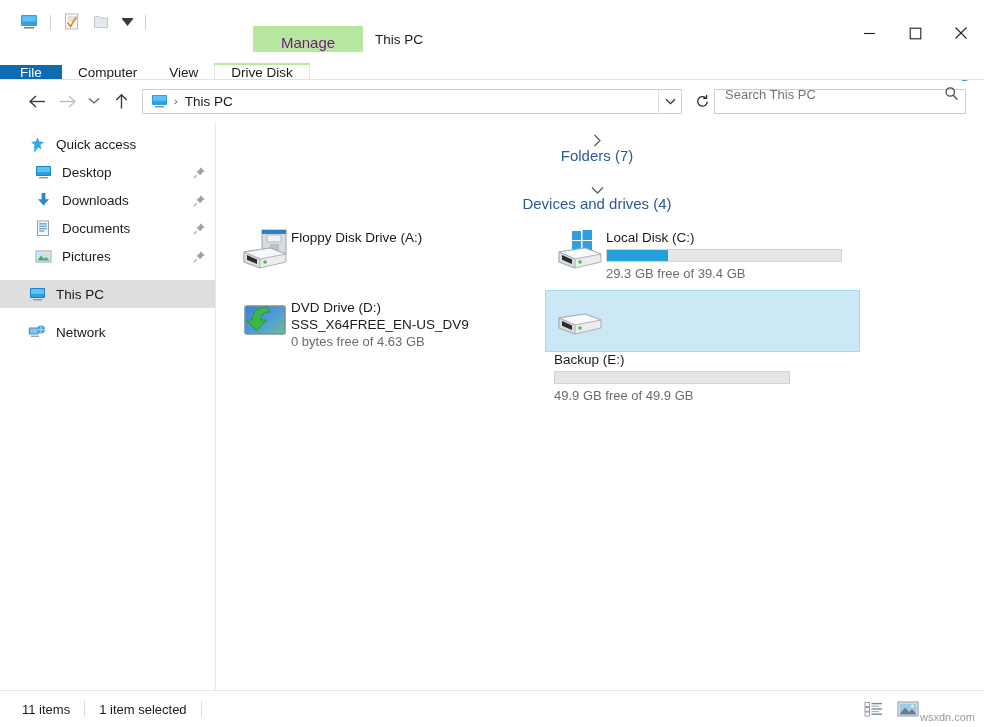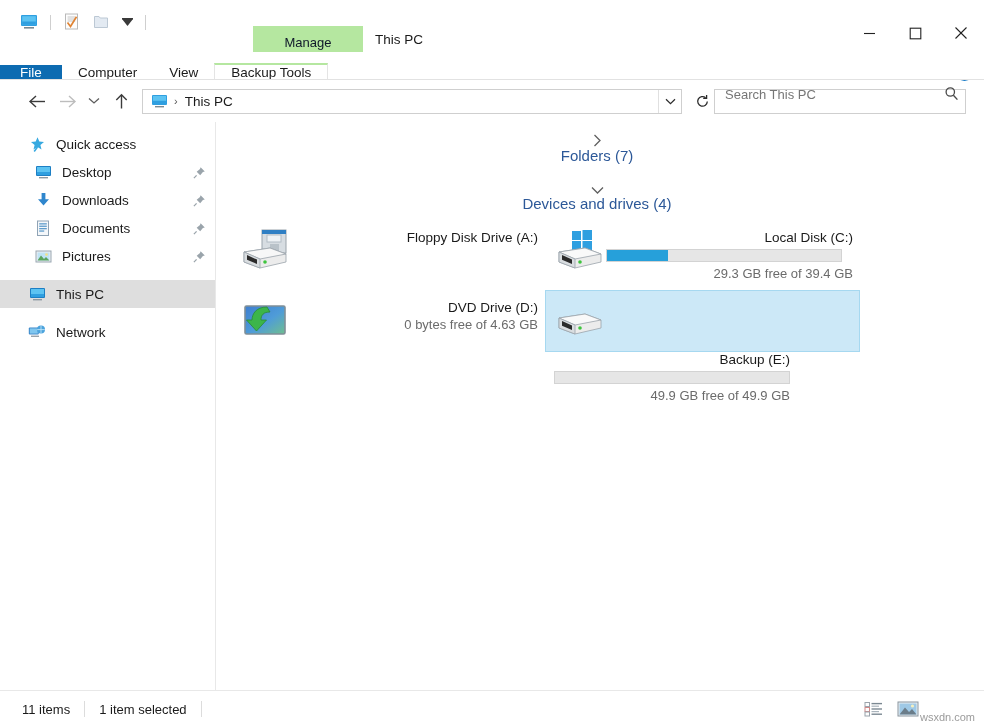--- a/index.html
+++ b/index.html
@@ -67,22 +67,22 @@
   .ctx-tab-header {
     position: absolute;
     left: 253px;
     top: 26px;
     width: 110px;
     height: 32px;
     background: #b5e7a0;
     display: flex;
     align-items: center;
     justify-content: center;
-    font-size: 13px;
-    color: #0f172a;
+    font-size: 15px;
+    color: #701a75;
   }
 
   .win-title {
     position: absolute;
     left: 375px;
     top: 32px;
     font-size: 13.5px;
     color: #1a1a1a;
   }
 
@@ -322,21 +322,20 @@
     flex: 1 1 auto;
     height: 1px;
     background: #d8d8d8;
     margin-left: 10px;
     margin-right: 2px;
   }
   .group-body {
     display: flex;
     flex-wrap: wrap;
     padding-top: 6px;
-    text-align: right;
   }
   .drive-tile {
     width: 315px;
     height: 62px;
     display: flex;
     align-items: flex-start;
     box-sizing: border-box;
     padding: 4px 6px 4px 8px;
     margin-bottom: 8px;
     border: 1px solid transparent;
@@ -504,21 +503,21 @@
           </svg>
       </div>
       <div class="help-btn">?</div>
     </div>
   </div>
 
   <div class="tabstrip">
     <div class="tab file">File</div>
     <div class="tab">Computer</div>
     <div class="tab">View</div>
-    <div class="tab drivetools">Backup Tools</div>
+    <div class="tab drivetools">Drive Disk</div>
     <div class="tabstrip-underline"></div>
   </div>
 
   <div class="addressbar">
     <div class="navbtn">
       <svg width="19" height="15" viewBox="0 0 19 15">
         <path d="M8 2 L2 7.5 L8 13" stroke="#3b3b3b" stroke-width="1.4" fill="none"></path>
         <line x1="2.4" y1="7.5" x2="17" y2="7.5" stroke="#3b3b3b" stroke-width="1.4"></line>
       </svg>
     </div>
@@ -767,20 +766,21 @@
                   <stop offset="55%" stop-color="#4f9cd8"></stop>
                   <stop offset="100%" stop-color="#6fbf8f"></stop>
                 </linearGradient>
               </defs>
               <rect x="5" y="8" width="40" height="28" rx="1.5" fill="url(#dvdg)" stroke="#7f8f98" stroke-width="1.6"></rect>
               <path d="M27 9 C16 9 12 16 12 22 L6.5 22 L16.5 33 L26.5 22 L21 22 C21 17 23.5 14 30 14 Z" fill="#3cb54a" stroke="#2a8a36" stroke-width="0.8"></path>
             </svg>
           </div>
           <div class="drive-info">
             <div class="drive-name">DVD Drive (D:)</div>
+            <div class="drive-sub">SSS_X64FREE_EN-US_DV9</div>
             <div class="drive-free">0 bytes free of 4.63 GB</div>
           </div>
         </div>
 
         <div class="drive-tile selected">
           <div class="drive-ico">
             <svg width="50" height="46" viewBox="0 0 50 46">
               <path d="M4 20 L30 16 L46 22 L46 30 L20 36 L4 30 Z" fill="#ececec" stroke="#9aa3ab" stroke-width="0.8"></path>
               <path d="M4 20 L30 16 L46 22 L20 27 Z" fill="#f9f9f9" stroke="#9aa3ab" stroke-width="0.8"></path>
               <path d="M4 20 L20 27 L20 36 L4 30 Z" fill="#d9dde0" stroke="#9aa3ab" stroke-width="0.8"></path>

